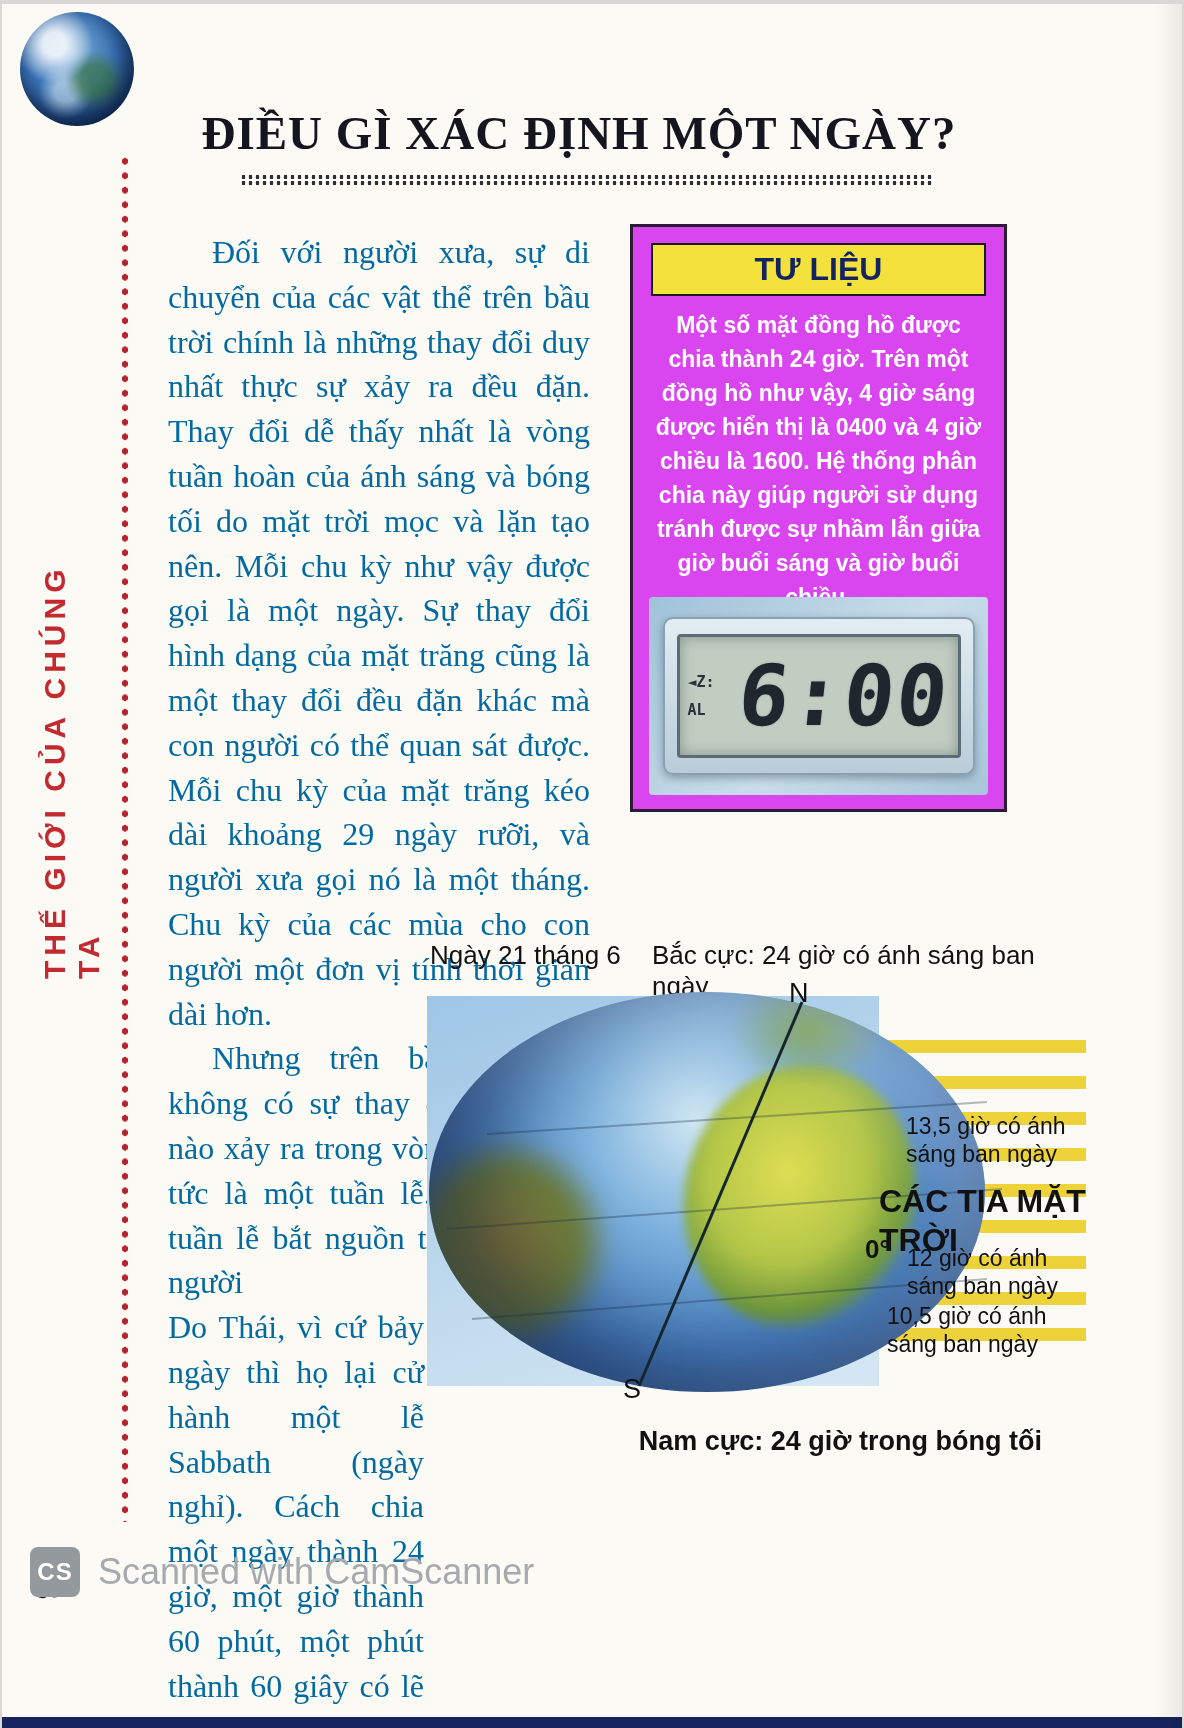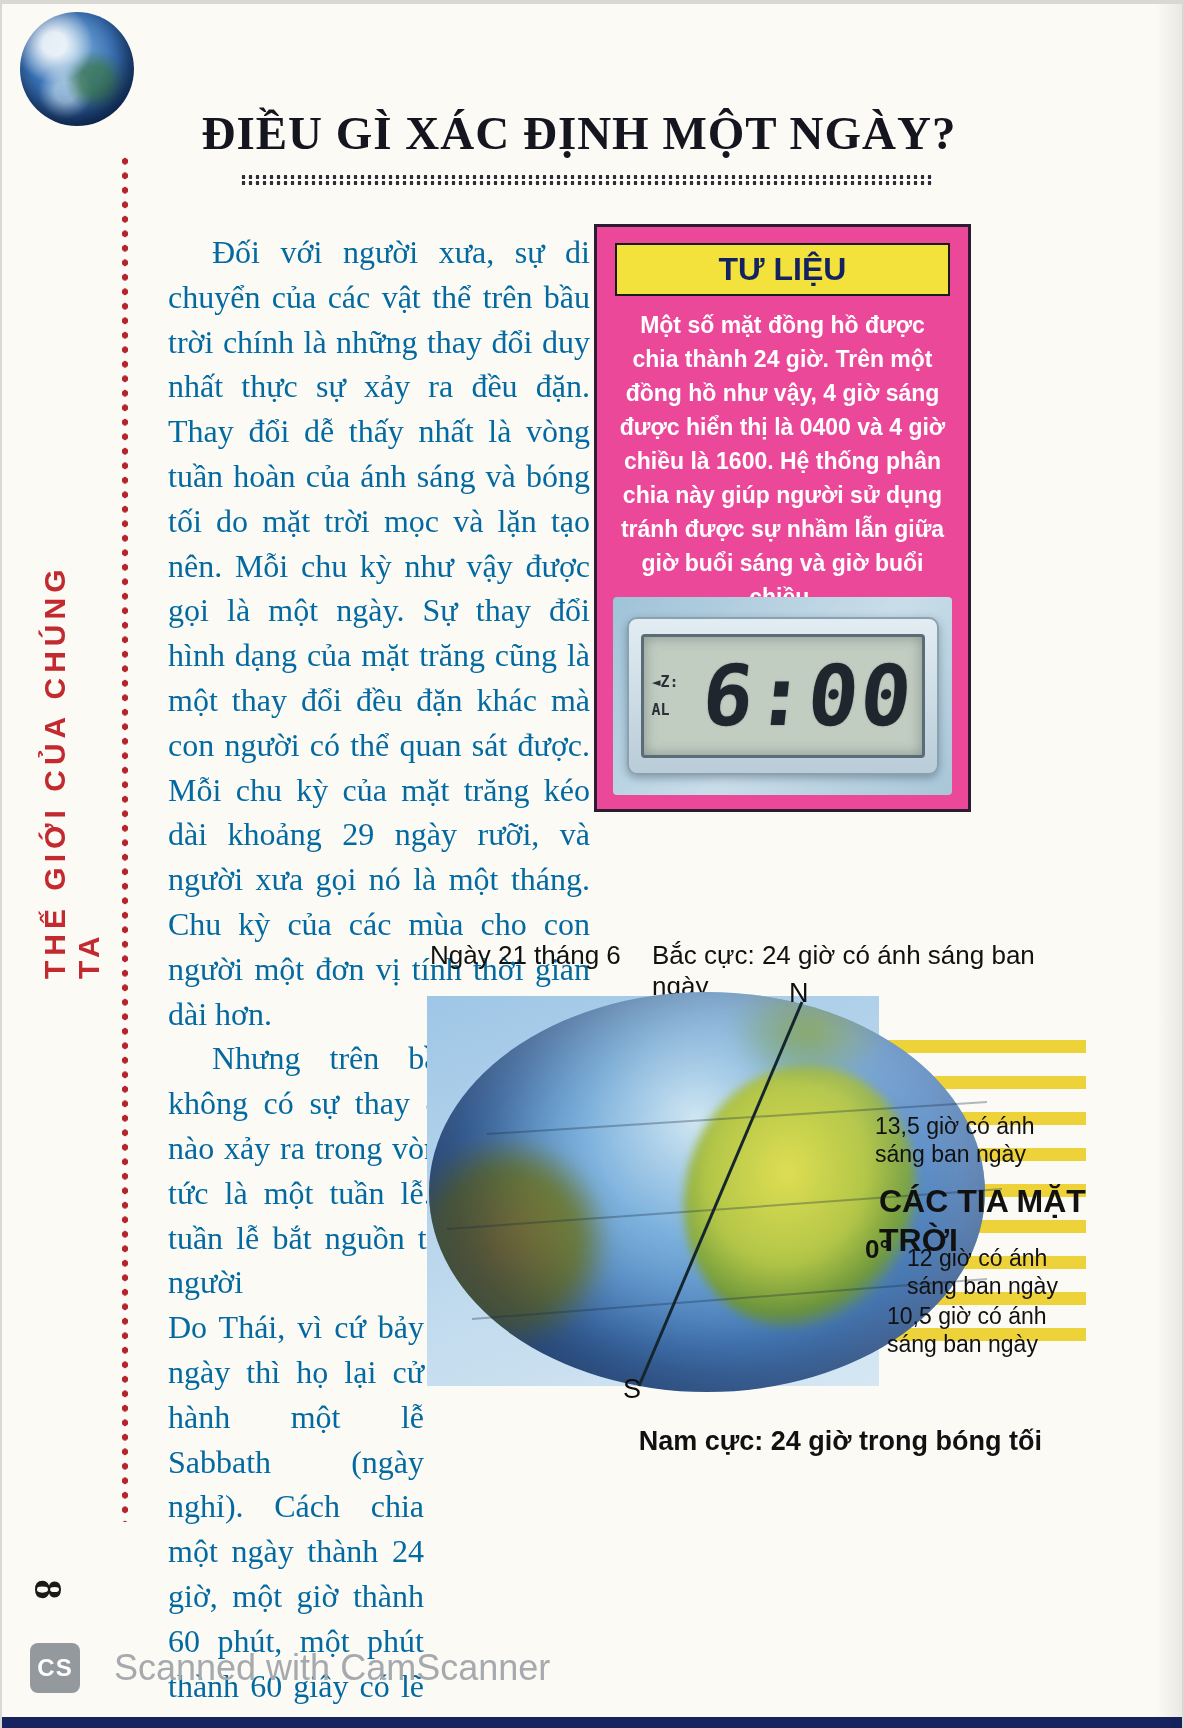--- a/index.html
+++ b/index.html
@@ -68,22 +68,22 @@
     font-family:"Liberation Serif", serif;
     font-size:32px; line-height:1.4; color:#0369a1;
     text-align: justify;
   }
   .text-col p{ margin:0; }
   .indent{ text-indent:44px; }
   .narrow{ width:256px; }
 
   
   .fact-box{
-    position:absolute; left:592px; top:220px; width:377px; height:588px;
-    background:#ec4899;
+    position:absolute; left:628px; top:220px; width:377px; height:588px;
+    background:#d946ef;
     border:3px solid #2b1b33;
   }
   .fact-header{
     margin:16px 18px 12px;
     background:#f3e23c;
     border:2px solid #1a1a1a;
     text-align:center;
     padding:6px 0;
     font-family:"Liberation Sans", sans-serif;
     font-size:32px; font-weight:700; color:#13235f;
@@ -182,43 +182,43 @@
   .pole{
     position:absolute;
     font-family:"Liberation Sans", sans-serif; font-size:27px; font-weight:400; color:#0e0e0e;
   }
   .pole-n{ left:362px; top:-6px; }
   .pole-s{ left:196px; top:390px; }
   .diag-lab{
     position:absolute;
     font-family:"Liberation Sans", sans-serif; font-size:23px; line-height:1.22; color:#111;
   }
-  .lab-135{ left:448px; top:128px; width:192px; }
+  .lab-135{ left:479px; top:128px; width:192px; }
   .lab-rays{ left:452px; top:198px; width:212px; font-weight:700; font-size:32px; }
   .lab-eq{ left:438px; top:250px; font-weight:700; font-size:26px; }
   .lab-12{ left:480px; top:260px; width:178px; }
   .lab-105{ left:460px; top:318px; width:194px; }
   .diag-caption{
     position:absolute; left:580px; top:1422px; width:460px;
     text-align:right;
     font-family:"Liberation Sans", sans-serif; font-size:27px; font-weight:700; color:#111;
   }
 
   
   .page-number{
     position:absolute; left:36px; top:1562px;
     font-family:"Liberation Serif", serif;
     font-size:40px; font-weight:700; color:#1a1a1a;
     transform: rotate(90deg);
   }
 
   
   .scan-footer{
-    position:absolute; left:28px; top:1638px; height:52px;
-    display:flex; align-items:center; gap:34px;
+    position:absolute; left:28px; top:1542px; height:52px;
+    display:flex; align-items:center; gap:18px;
   }
   .cs-logo{
     width:50px; height:50px;
     background:#94999e; border-radius:8px;
     display:flex; align-items:center; justify-content:center;
     font-family:"Liberation Sans", sans-serif;
     font-size:24px; font-weight:700; color:#ffffff;
     letter-spacing:1px;
   }
   .scan-text{

